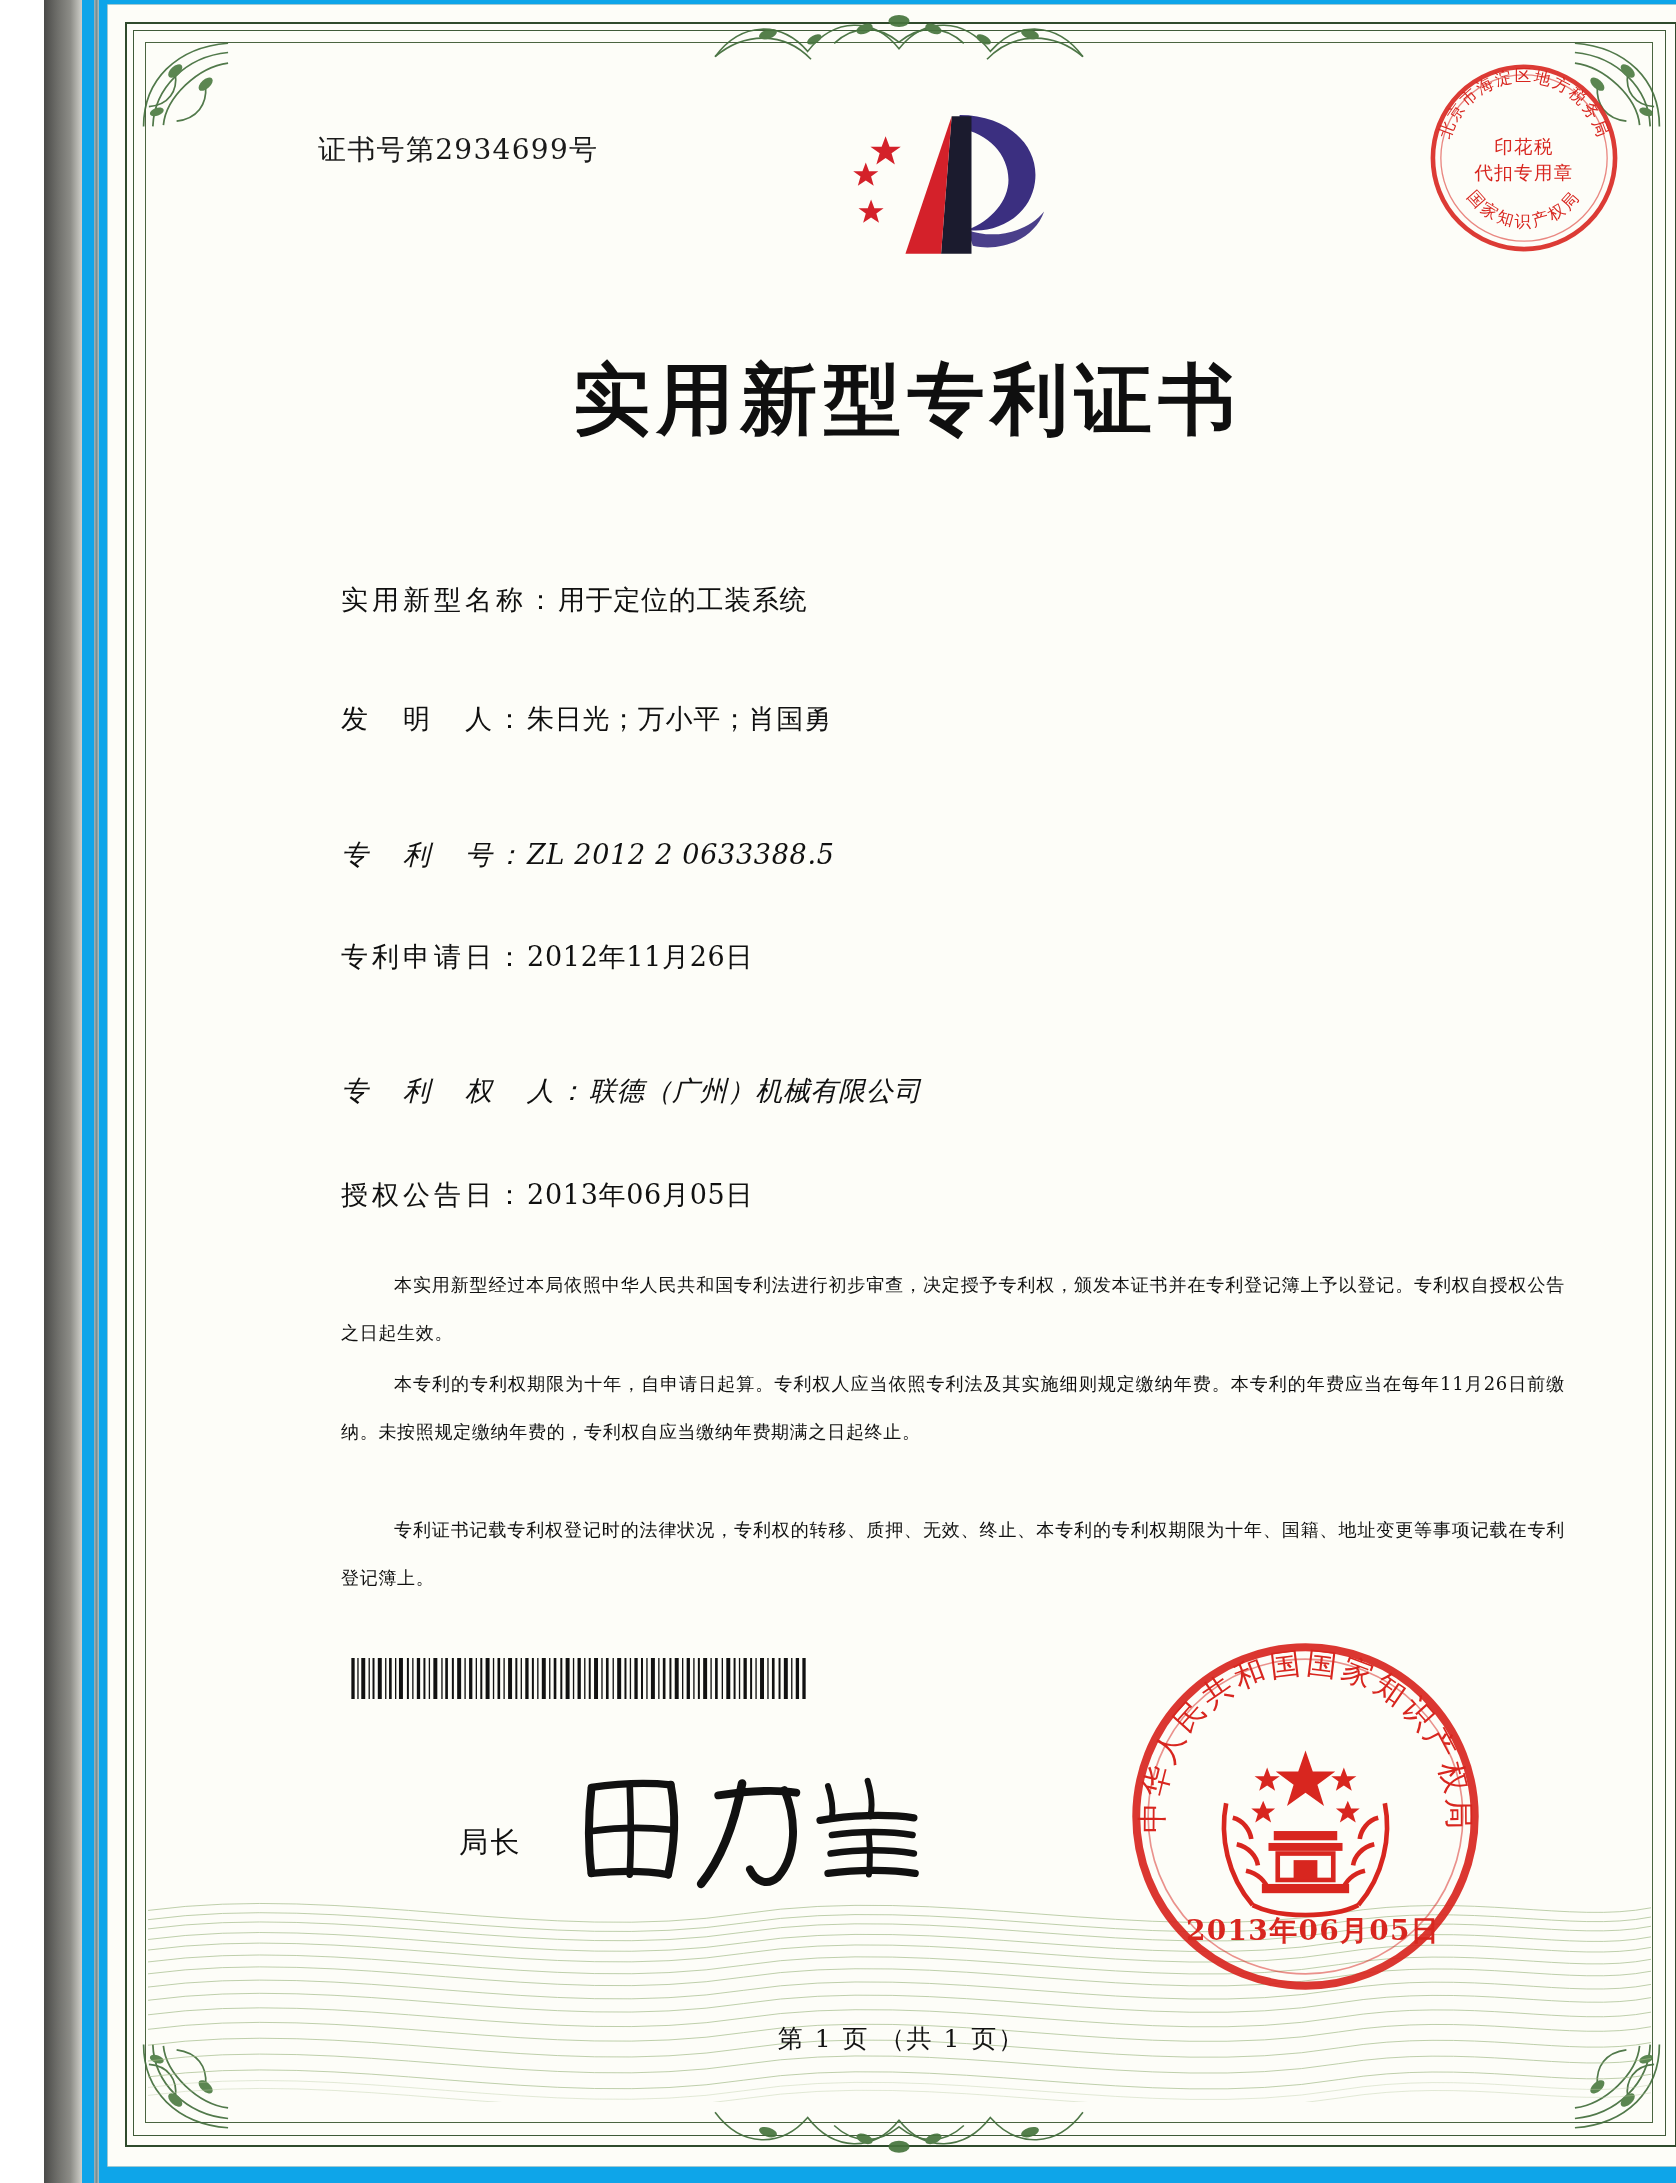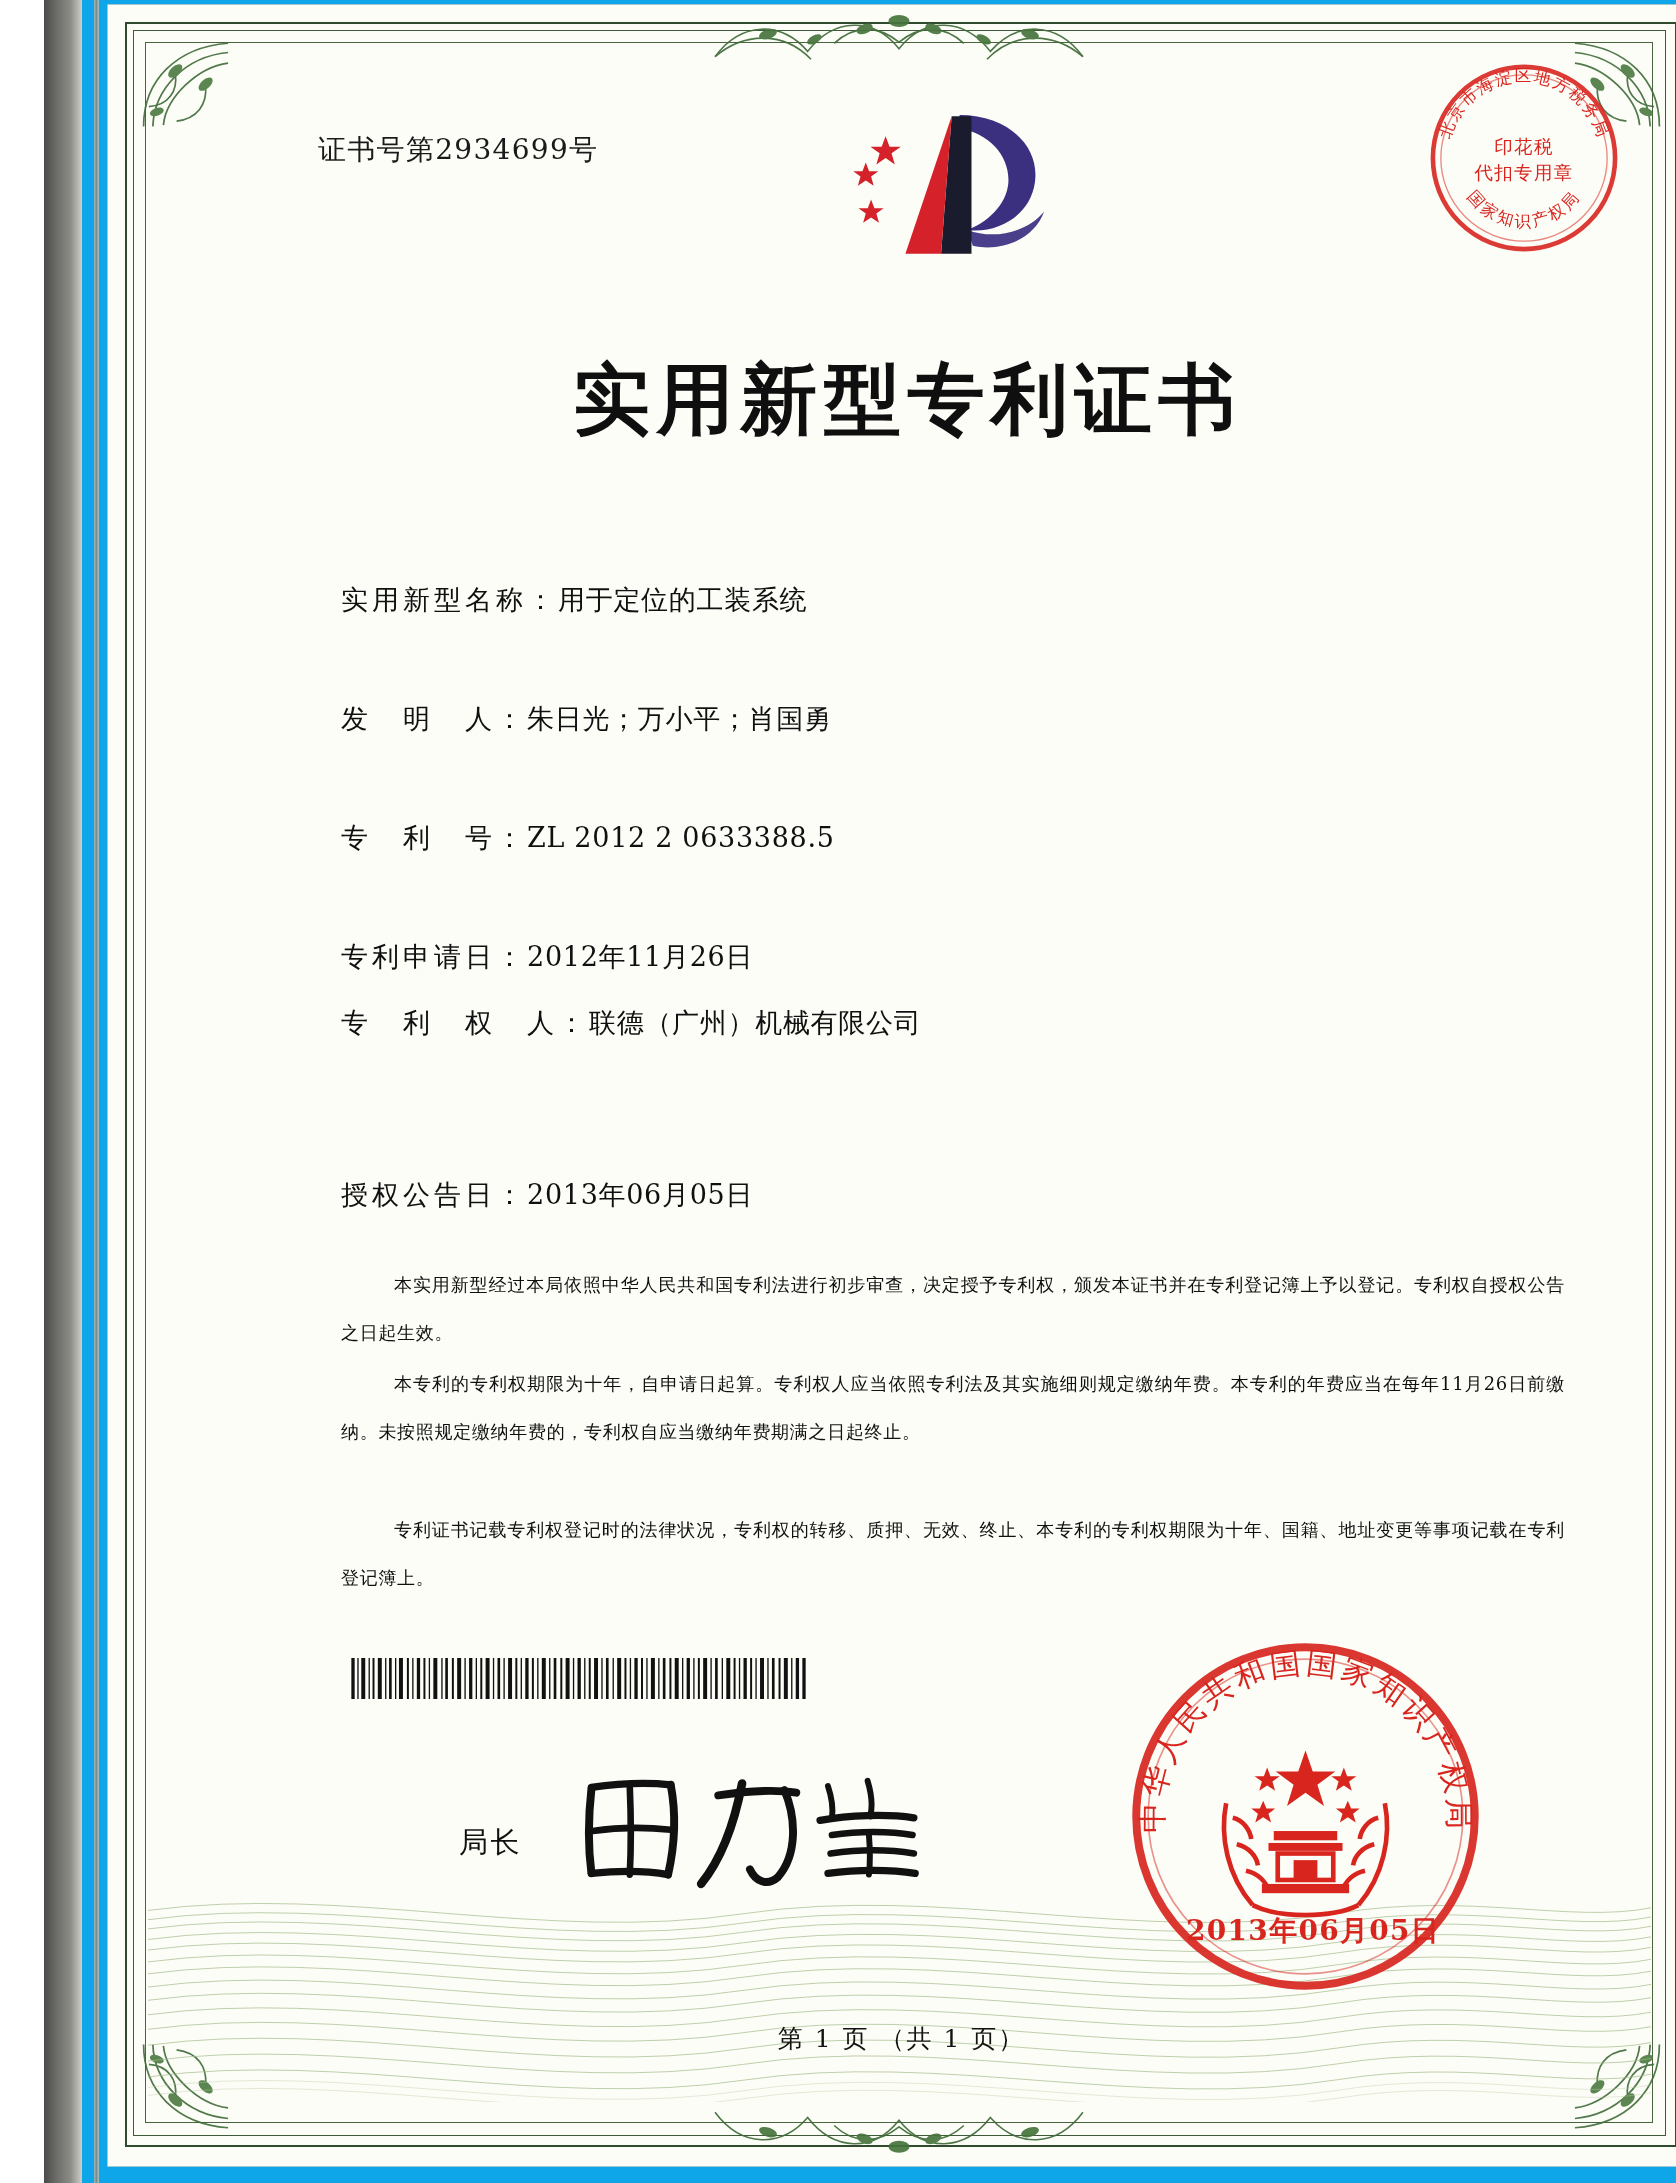--- a/index.html
+++ b/index.html
@@ -160,23 +160,23 @@
     font-size: 27px;
     color: #101010;
     letter-spacing: 0.7px;
     white-space: nowrap;
   }
   .field-label { letter-spacing: 4px; }
   .field-value { letter-spacing: 0.7px; }
 
   #row-name        { top: 577px; }
   #row-inventor    { top: 696px; }
-  #row-patentno    { top: 815px; }
+  #row-patentno    { top: 832px; font-style: italic; }
   #row-appdate     { top: 934px; }
-  #row-holder      { top: 1000px; }
+  #row-holder      { top: 1068px; font-style: italic; }
   #row-grantdate   { top: 1172px; }
 
   
   .para {
     position: absolute;
     left: 233px;
     width: 1224px;
     font-size: 18px;
     line-height: 48px;
     color: #101010;

